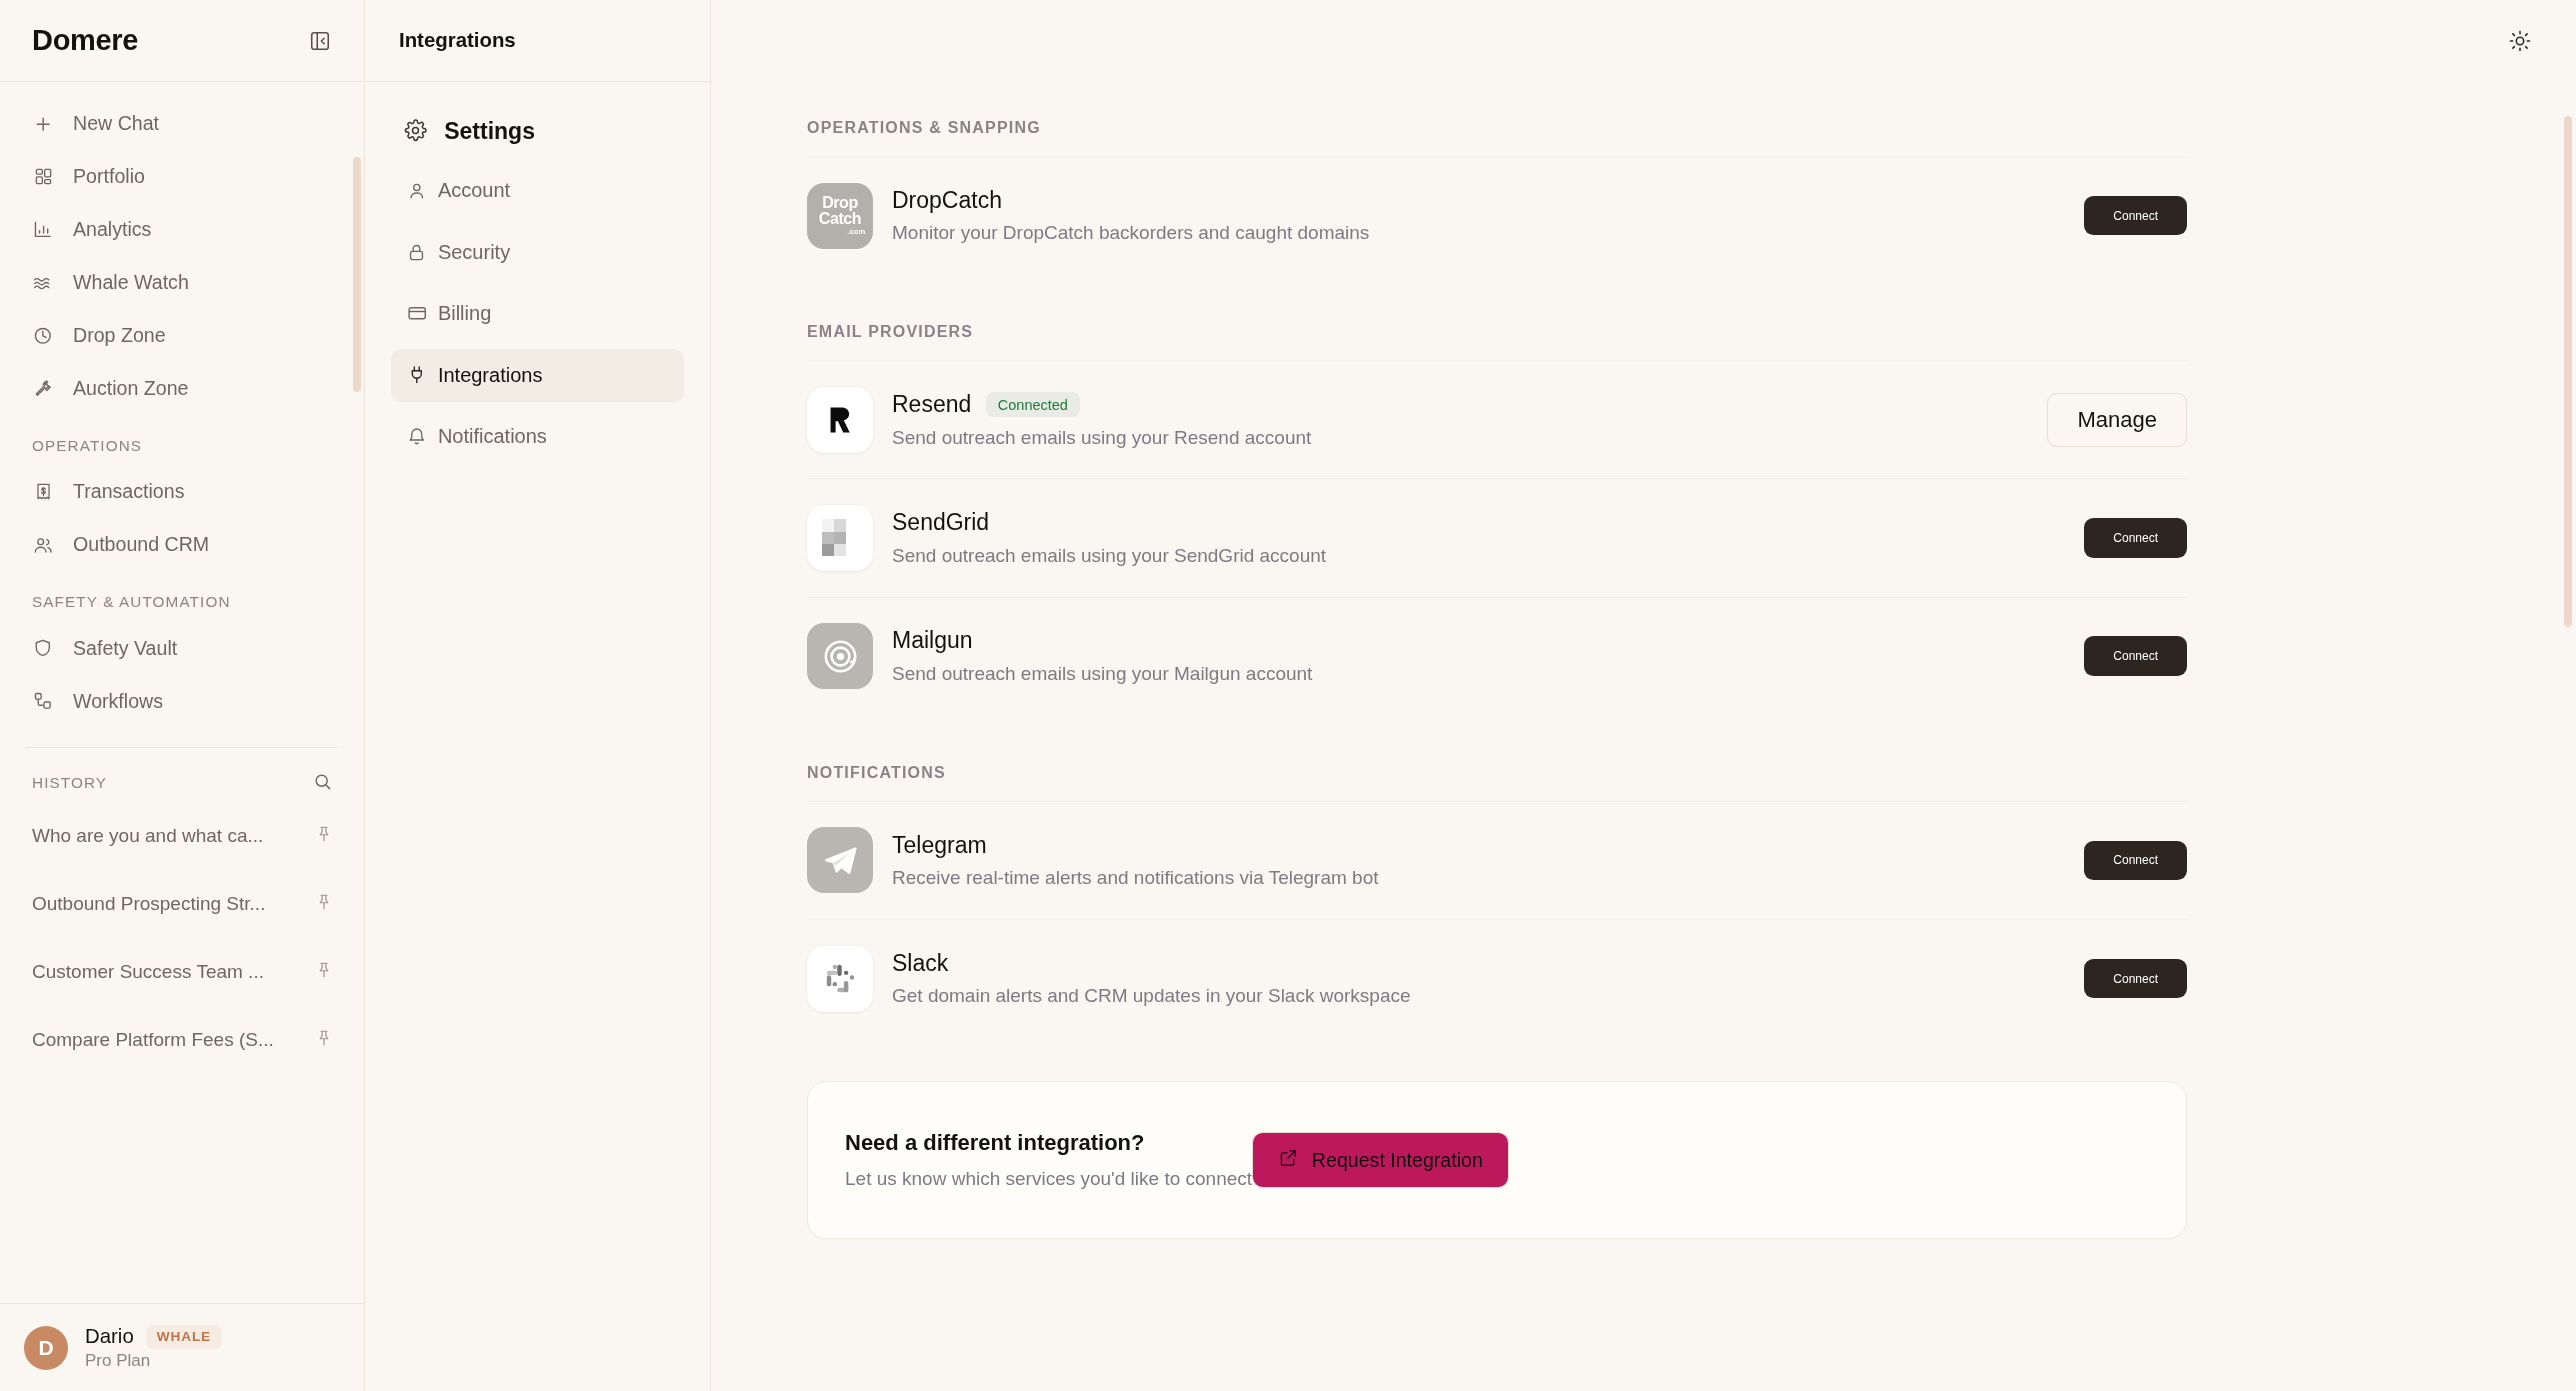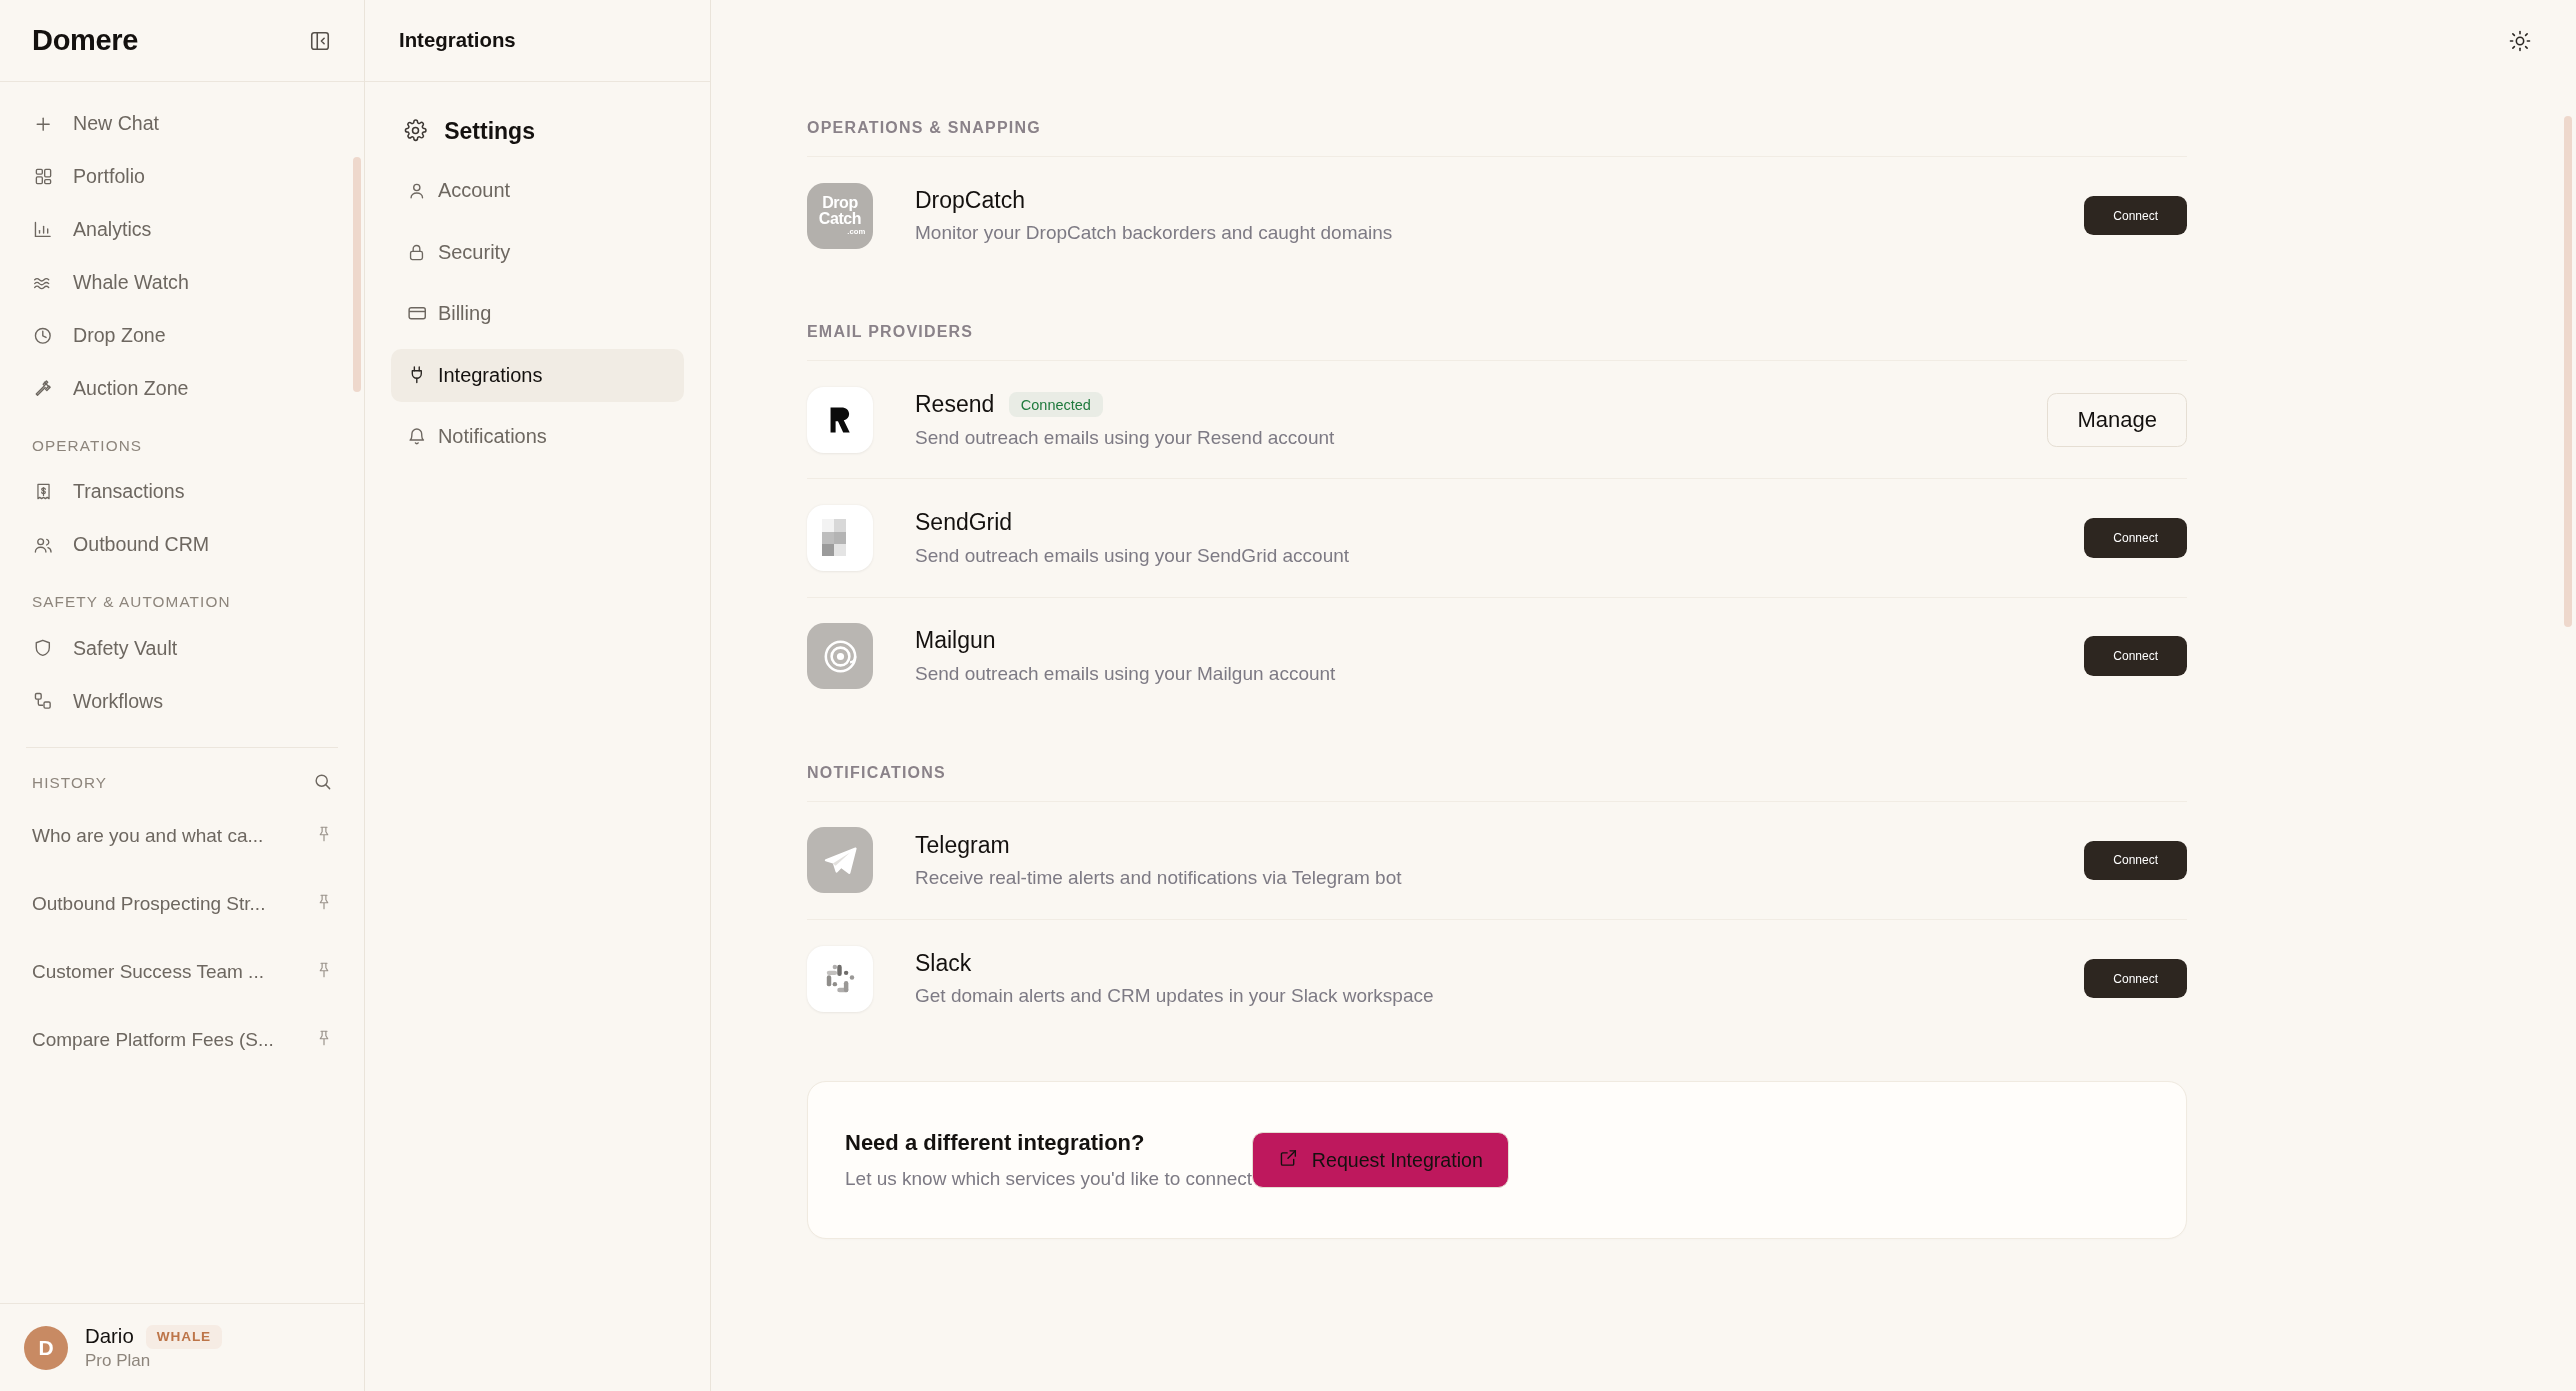--- a/index.html
+++ b/index.html
@@ -112,21 +112,21 @@
     position: absolute; right: 4.3px; top: 34px; width: 7.7px; height: 511px;
     background: #eed8cc; border-radius: 5.1px;
   }
   .content { width: 1380px; margin-left: 96px; padding-top: 37px; }
 
   .sec-head {
     font-size: 16px; letter-spacing: 1.2px; color: #8a8289;
     font-weight: 600; padding-bottom: 19px;
   }
   .integ-row {
-    display: flex; align-items: center; gap: 42px;
+    display: flex; align-items: center; gap: 19px;
     padding: 25.6px 0; border-top: 0.9px solid #f1ece4;
   }
   .logo {
     width: 66px; height: 66px; border-radius: 17px; flex: 0 0 66px;
     display: flex; align-items: center; justify-content: center;
     overflow: hidden; position: relative;
   }
   .logo.white { background: #ffffff; box-shadow: 0 0.9px 2.6px rgba(0,0,0,0.07); }
   .logo.gray { background: #b9b6b2; }
   .integ-text { flex: 1 1 auto; }

